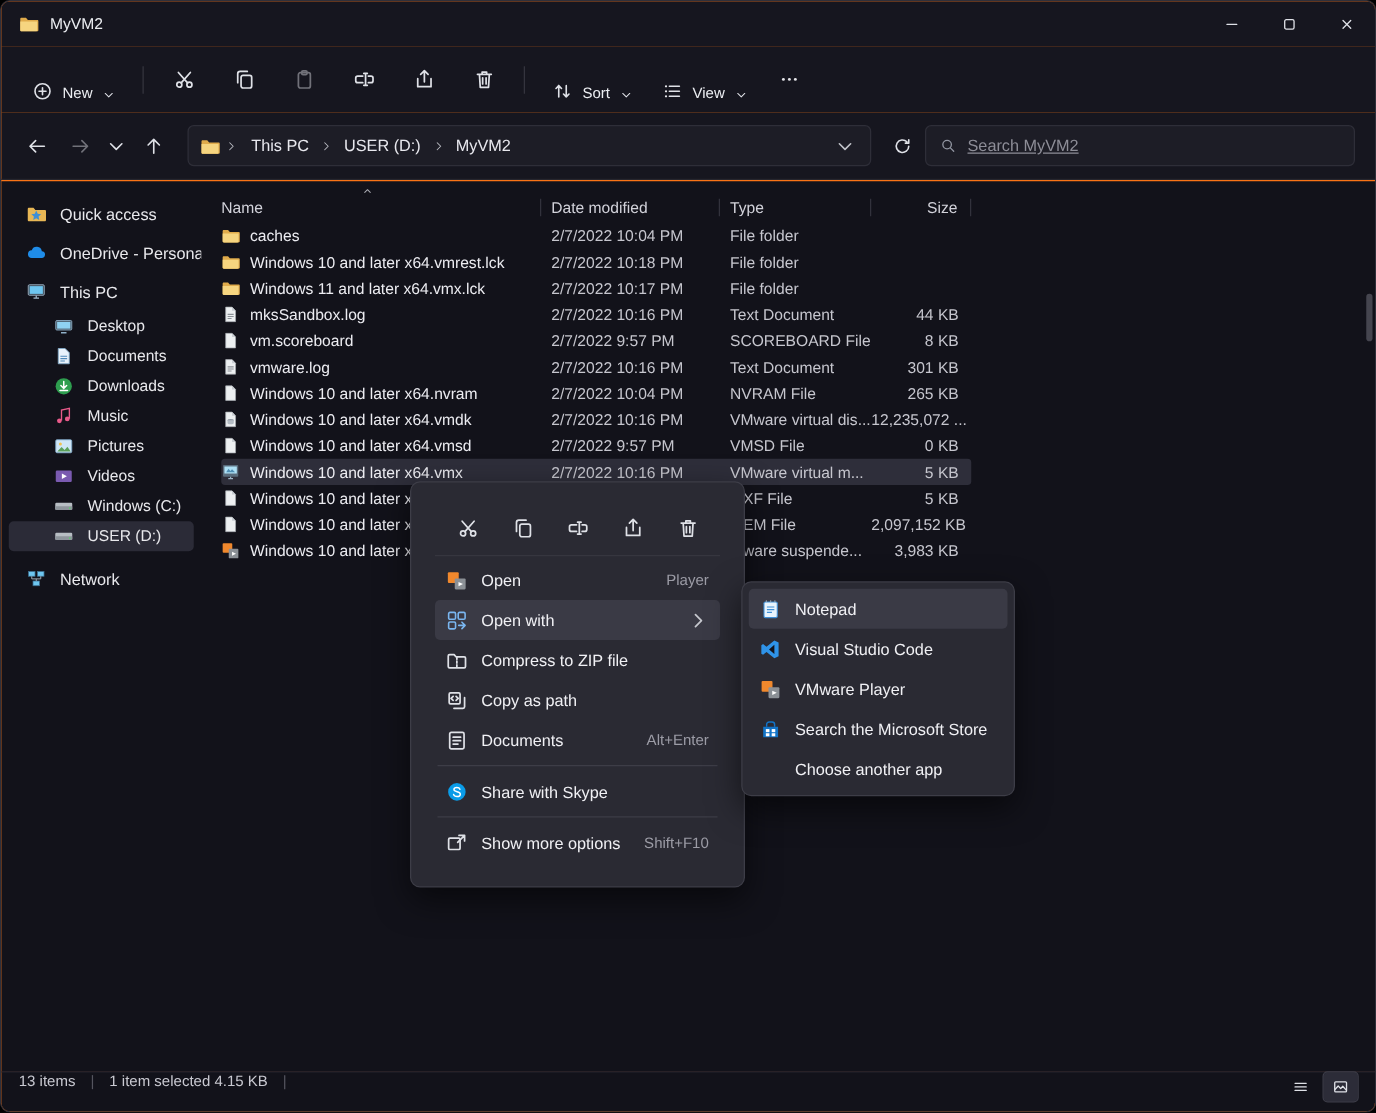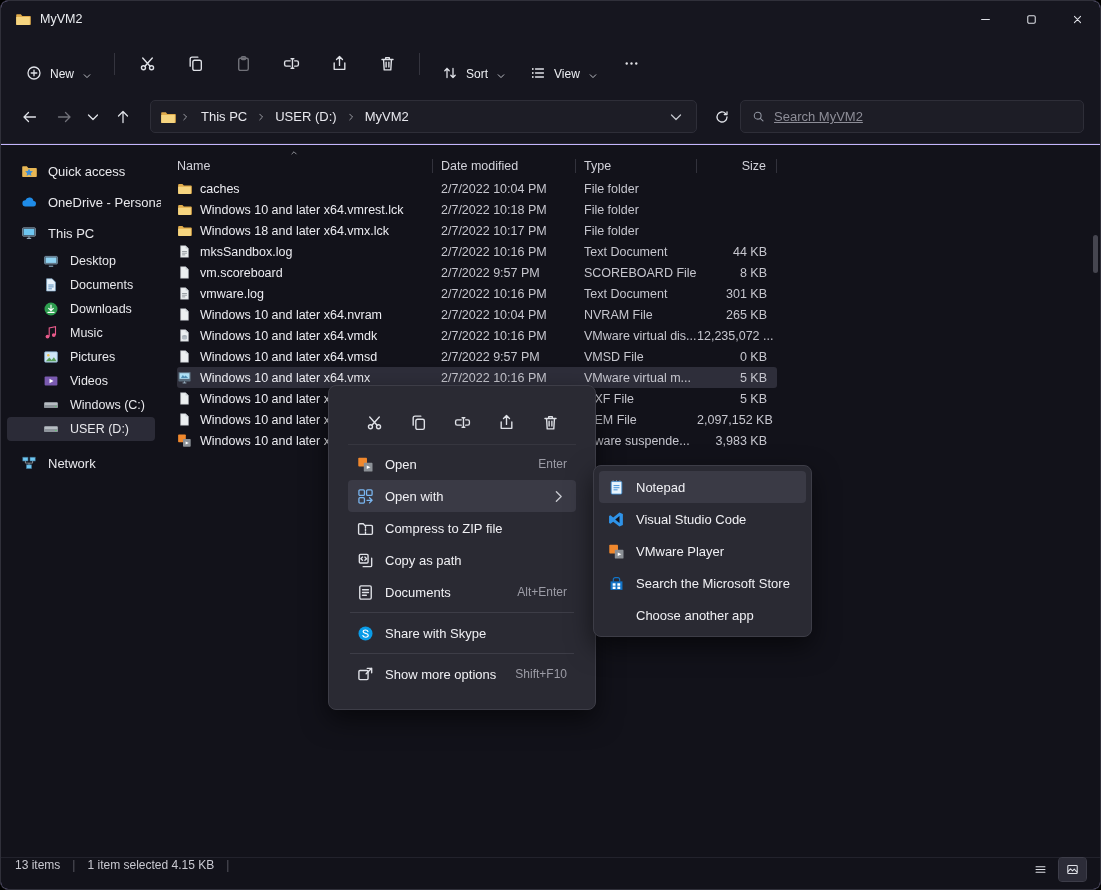--- a/index.html
+++ b/index.html
@@ -1,19 +1,19 @@
 <!DOCTYPE html>
 <html><head>
 <meta charset="utf-8">
 <style>
   html,body{margin:0;padding:0;background:#000;}
   *{box-sizing:border-box;}
   .window{
     position:relative;width:1101px;height:890px;margin:0 auto;
-    background:#c4b5fd;border:1px solid #30303a;border-radius:8px;overflow:hidden;
+    background:#f97316;border:1px solid #30303a;border-radius:8px;overflow:hidden;
     color:#e8e8ec;font-family:"Liberation Sans","DejaVu Sans",sans-serif;font-size:13px;
   }
   
   .ic{display:inline-flex;width:16px;height:16px;flex-shrink:0;}
   .ic svg{width:100%;height:100%;display:block;}
   .ic-sm{width:13px;height:13px;}
   .ic-xs{width:10px;height:10px;}
   .s{stroke:#dfe1e7;stroke-width:1.3;fill:none;stroke-linecap:round;stroke-linejoin:round;}
   .dim{opacity:.45;}
   .dimmed{opacity:.45;}
@@ -475,21 +475,21 @@
             <div class="cell cell-size"></div>
           </div>
           <div class="row">
             <div class="cell cell-name">
               <span class="ic">
                 <svg viewBox="0 0 16 16" xmlns="http://www.w3.org/2000/svg">
                   <path d="M1.2 4.2c0-.6.4-1 1-1h3.6l1.5 1.7h7.5c.6 0 1 .4 1 1v7c0 .6-.4 1-1 1H2.2c-.6 0-1-.4-1-1z" fill="#e0ab4b"></path>
                   <path d="M1.2 6.1h13.6v6.8c0 .6-.4 1-1 1H2.2c-.6 0-1-.4-1-1z" fill="#f6d580"></path>
                 </svg>
               </span>
-              <span class="fname">Windows 18 and later x64.vmx.lck</span>
+              <span class="fname">Windows 11 and later x64.vmx.lck</span>
             </div>
             <div class="cell cell-modified">2/7/2022 10:17 PM</div>
             <div class="cell cell-type">File folder</div>
             <div class="cell cell-size"></div>
           </div>
           <div class="row">
             <div class="cell cell-name">
               <span class="ic">
                 <svg viewBox="0 0 16 16" xmlns="http://www.w3.org/2000/svg">
                   <path d="M3.8 1.8h5.4l3 3v9.4H3.8z" fill="#eceff1" stroke="#a8acb2" stroke-width=".6"></path>
@@ -710,21 +710,21 @@
     <div id="cm-items">
         <div class="cm-item">
           <span class="ic">
             <svg viewBox="0 0 16 16" xmlns="http://www.w3.org/2000/svg">
               <rect x="1.2" y="1.6" width="8.2" height="8.2" rx=".8" fill="#f0882d"></rect>
               <rect x="6.4" y="6.4" width="8.2" height="8.2" rx=".8" fill="#8b9096"></rect>
               <path d="M9.2 9l3.4 1.6-3.4 1.7z" fill="#fff"></path>
             </svg>
           </span>
           <span class="cm-label">Open</span>
-          <span class="cm-shortcut">Enter</span>
+          <span class="cm-shortcut">Player</span>
         </div>
         <div class="cm-item hl">
           <span class="ic">
             <svg viewBox="0 0 16 16" xmlns="http://www.w3.org/2000/svg">
               <rect x="1.8" y="1.8" width="5.2" height="5.2" rx="1" stroke="#7ab6f0" stroke-width="1.2" fill="none"></rect>
               <rect x="9" y="1.8" width="5.2" height="5.2" rx="1" stroke="#7ab6f0" stroke-width="1.2" fill="none"></rect>
               <rect x="1.8" y="9" width="5.2" height="5.2" rx="1" stroke="#7ab6f0" stroke-width="1.2" fill="none"></rect>
               <path d="M9.4 11.6h4.6M11.8 9.2l2.4 2.4-2.4 2.4" stroke="#7ab6f0" stroke-width="1.2" fill="none" stroke-linecap="round" stroke-linejoin="round"></path>
             </svg>
           </span>

